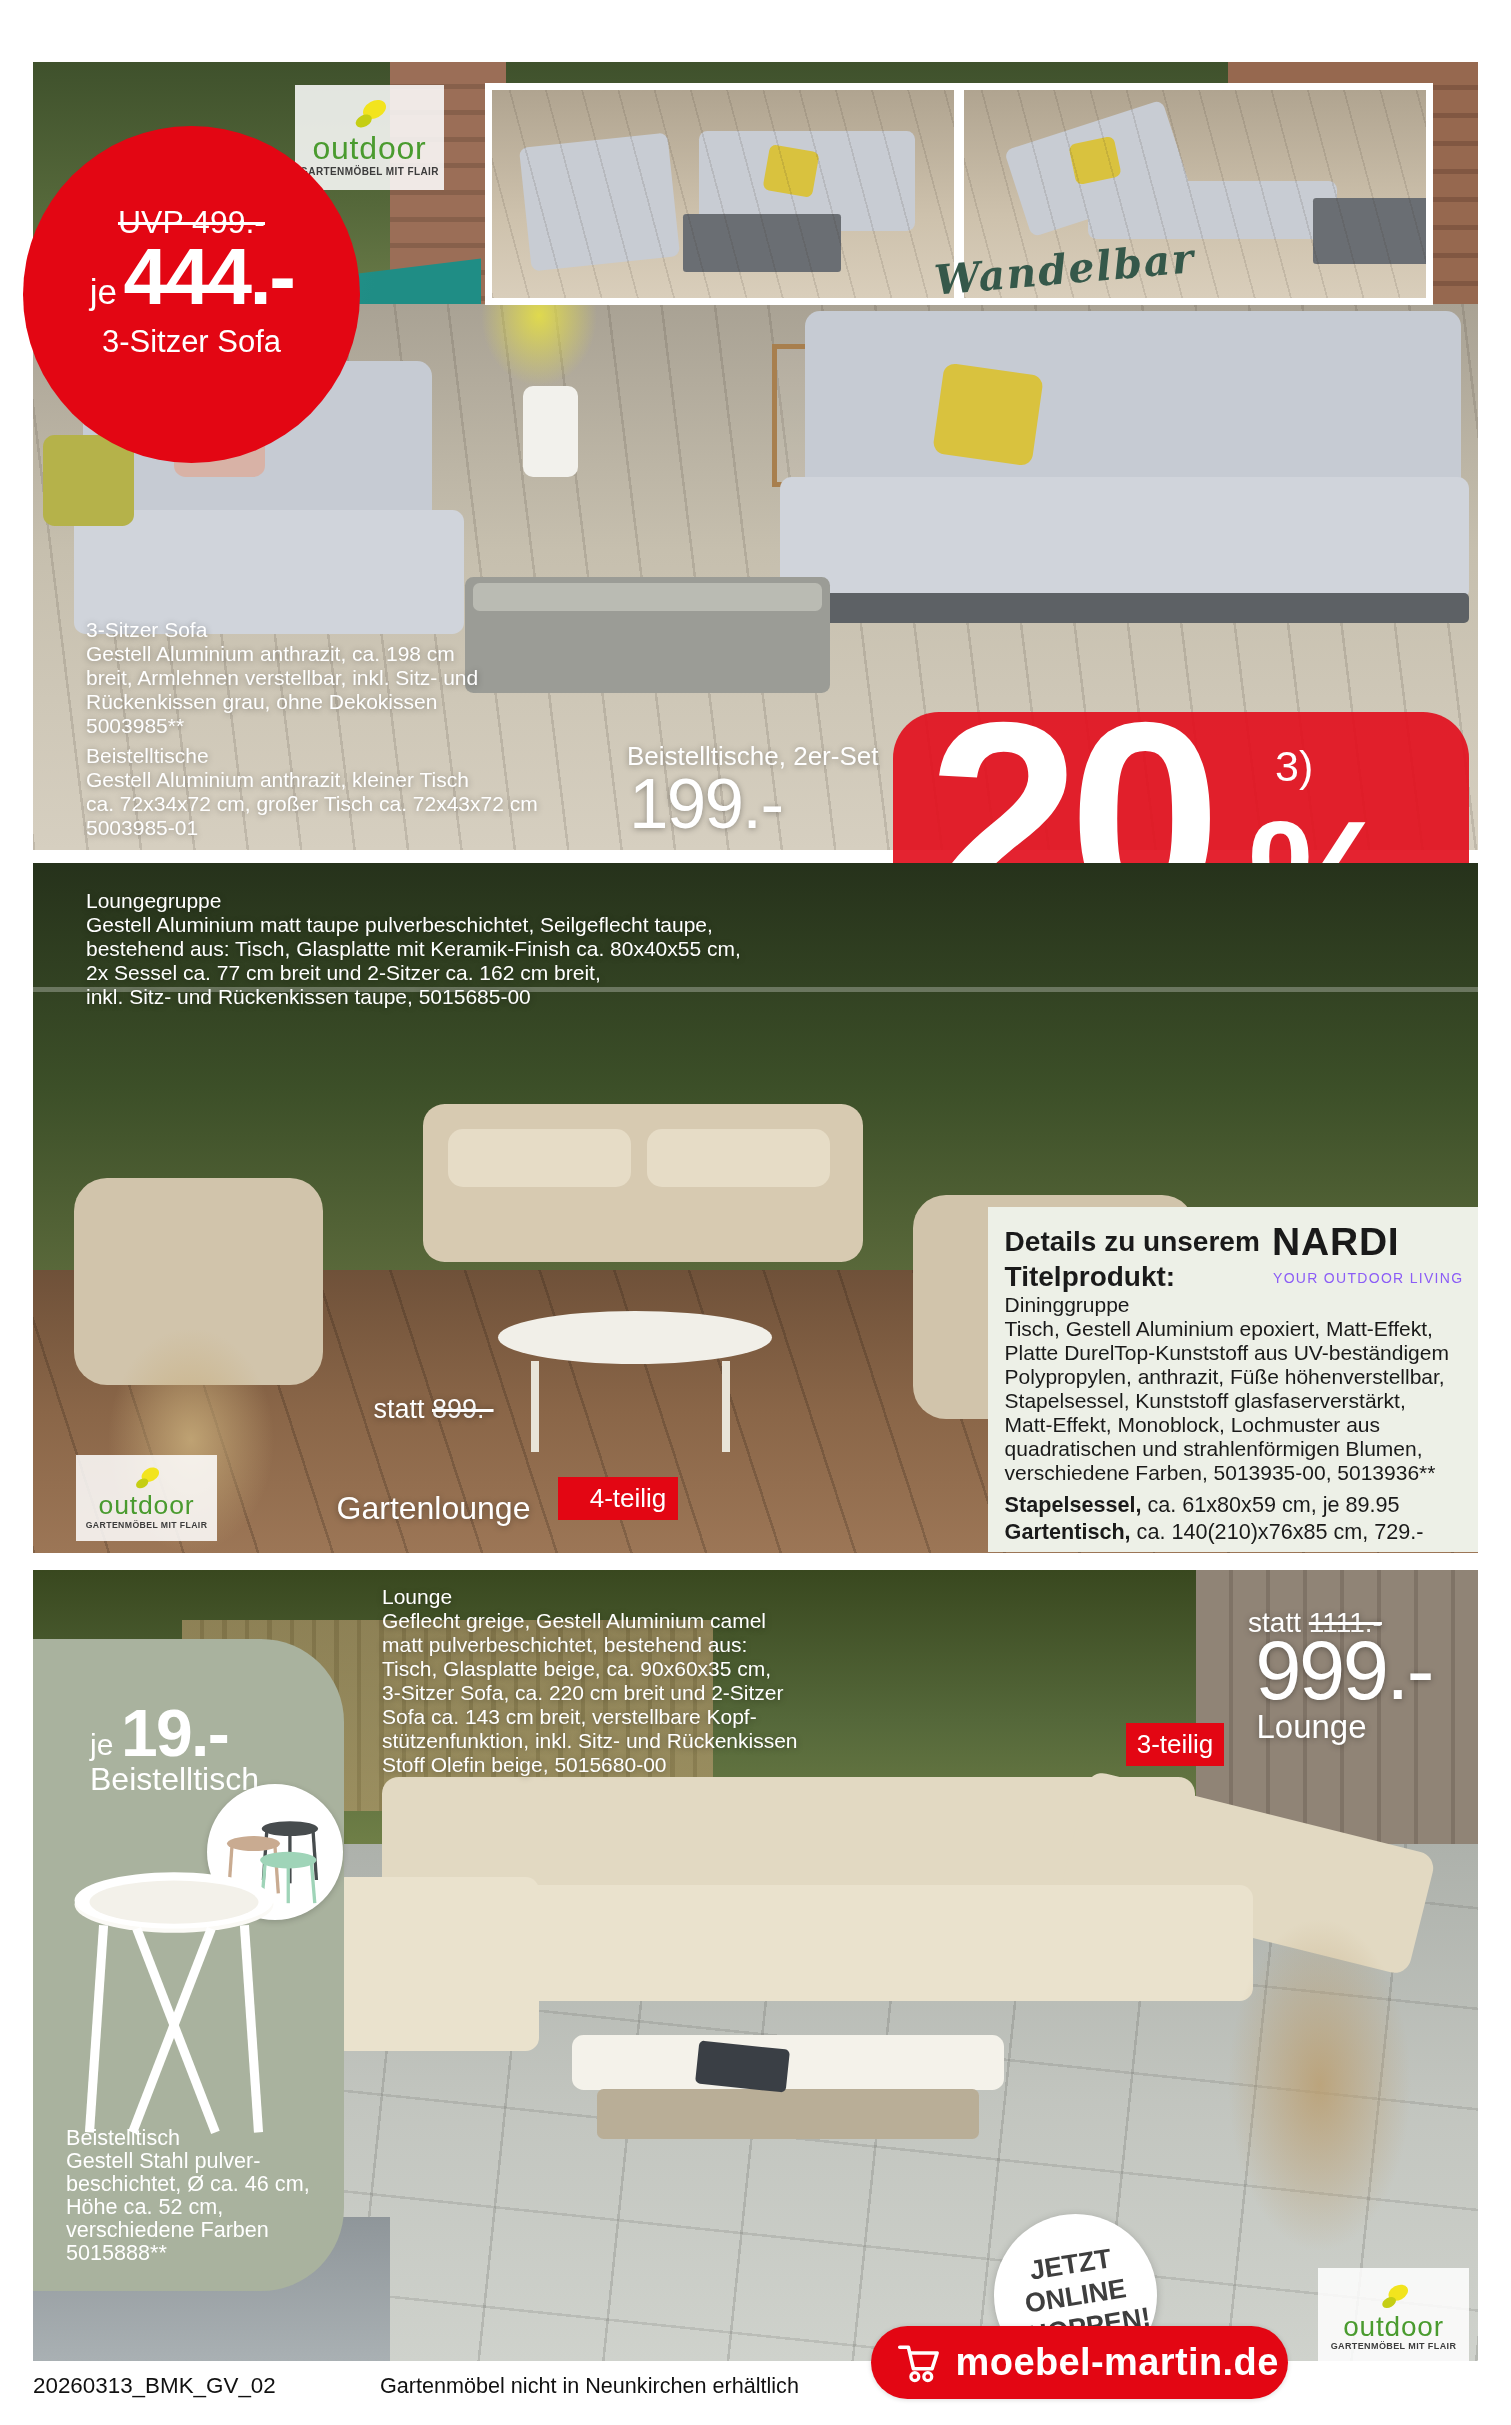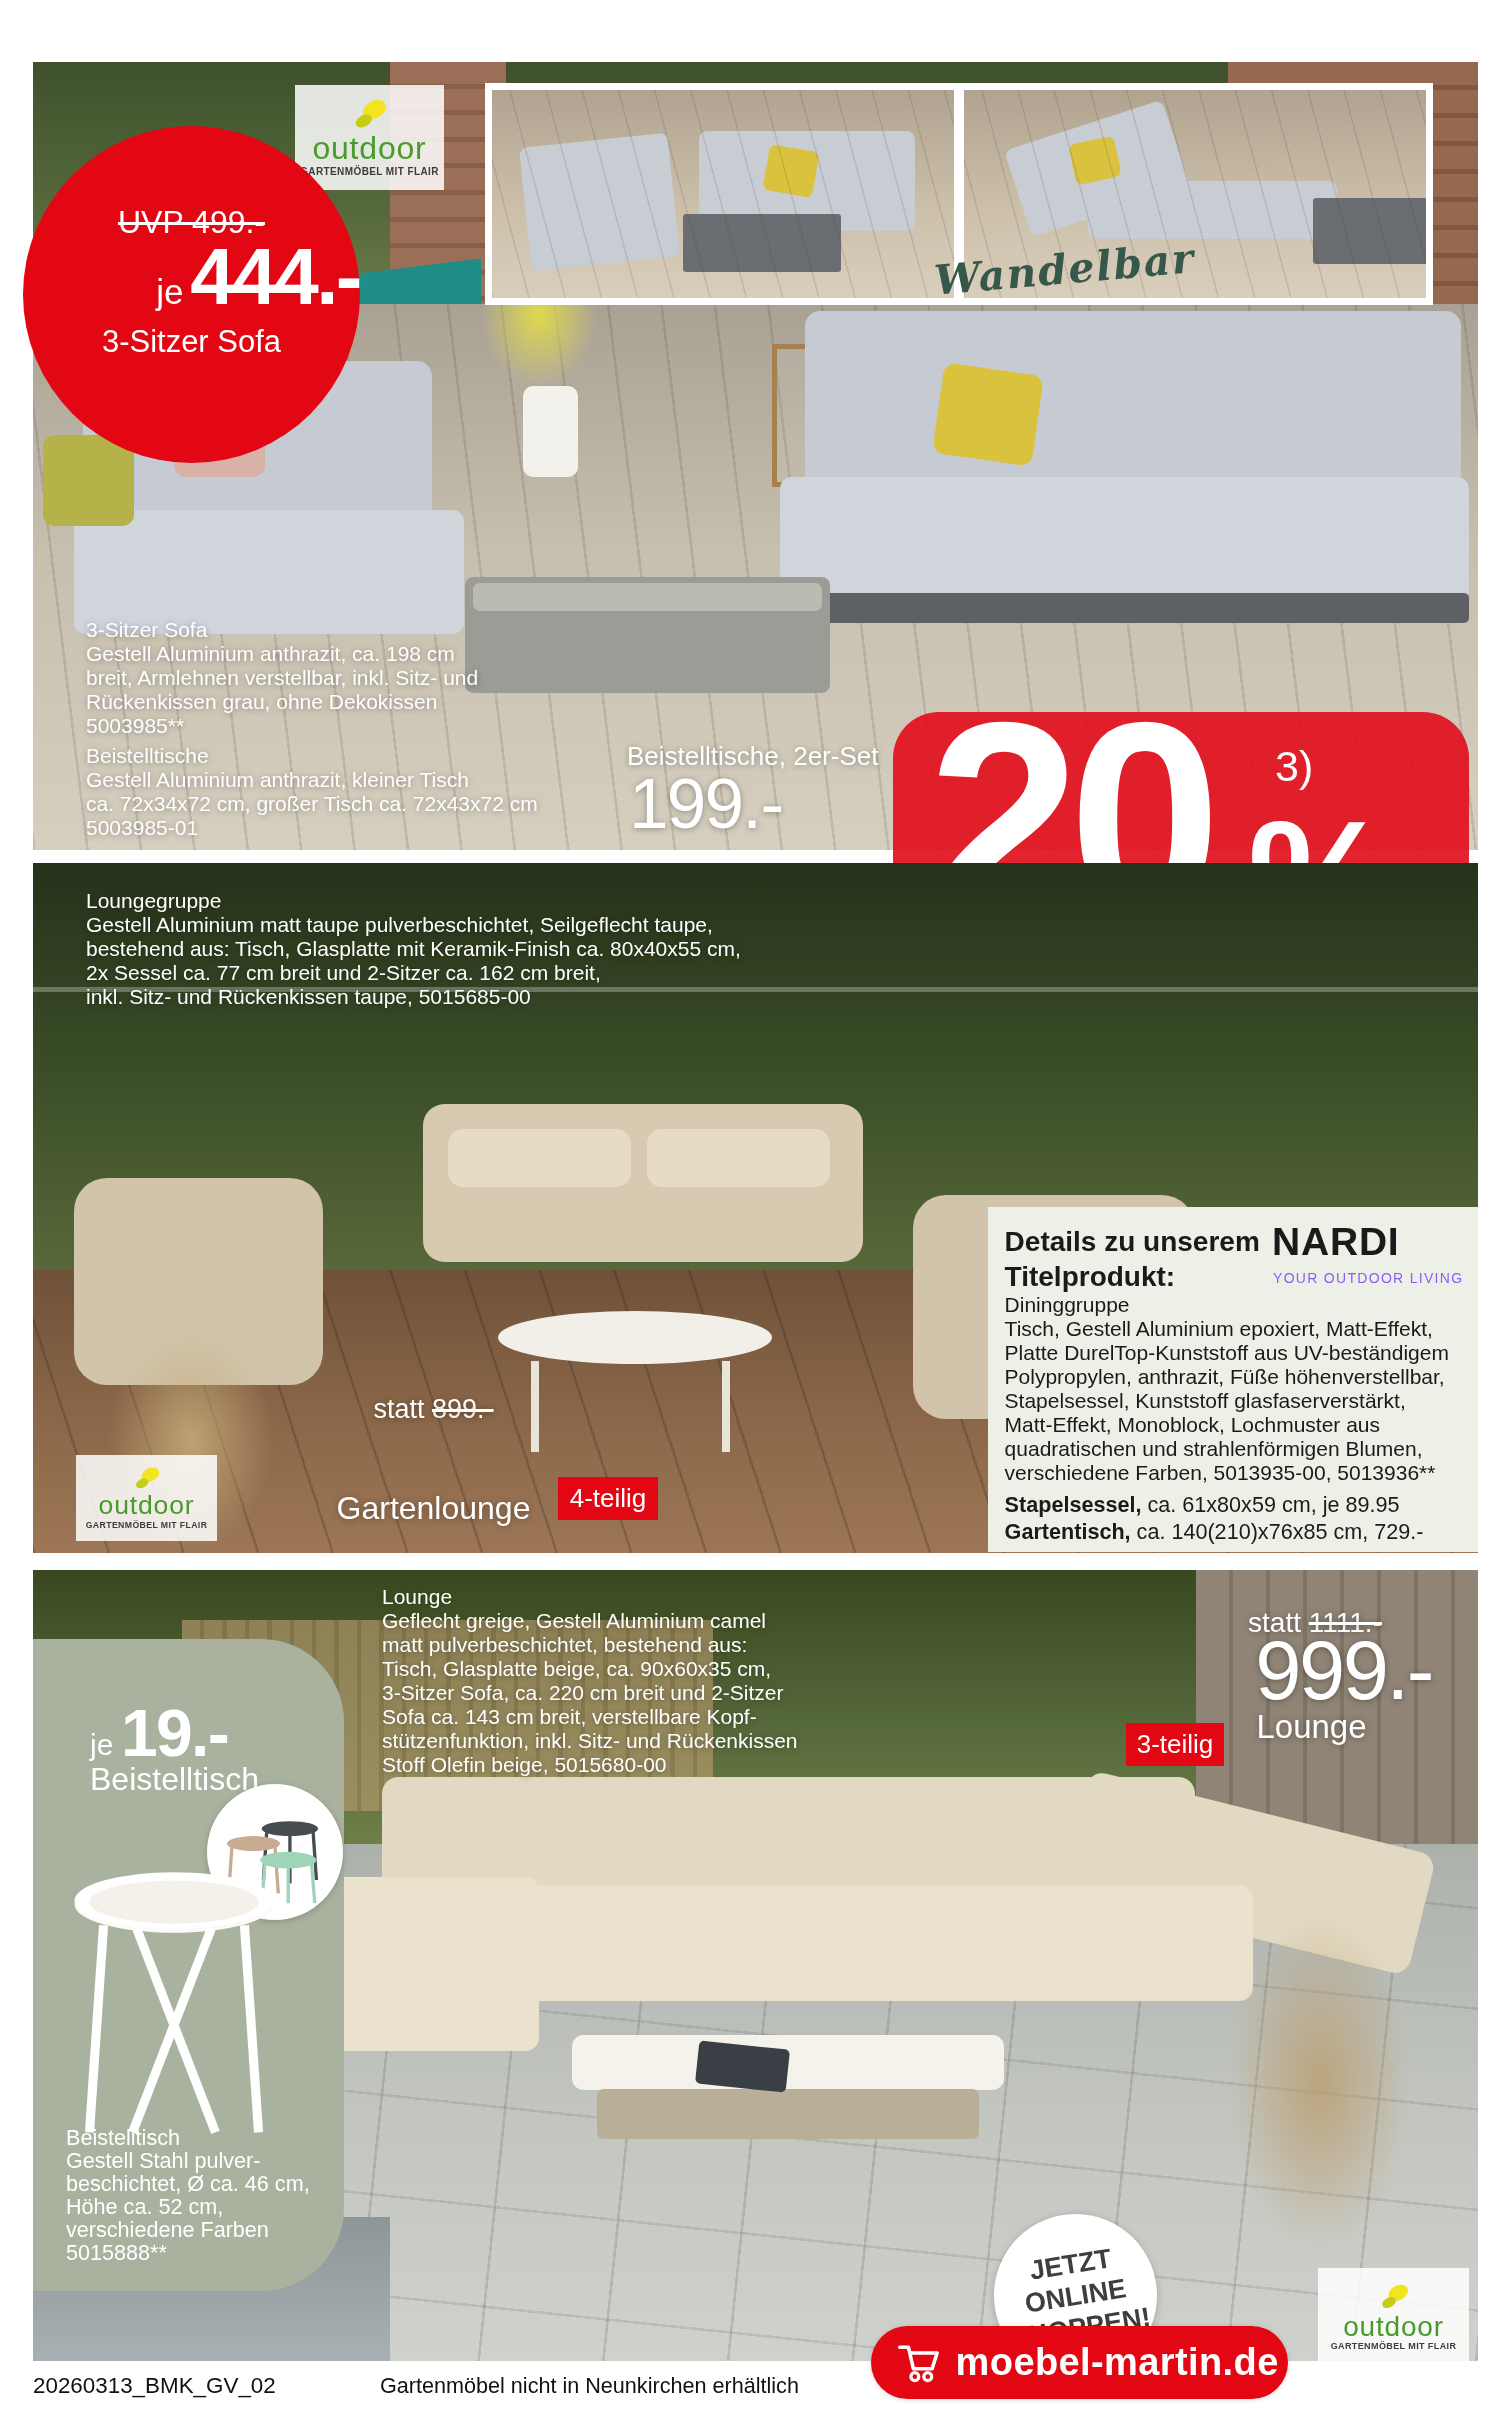--- a/index.html
+++ b/index.html
@@ -54,21 +54,21 @@
   
   .outdoor-box{background:rgba(255,255,255,0.85);display:flex;flex-direction:column;
     align-items:center;justify-content:center;text-align:center;}
   .outdoor-name{color:#4a9b2f;font-weight:500;letter-spacing:0.8px;line-height:0.9;}
   .outdoor-tag{color:#3c3c3c;font-weight:700;letter-spacing:0.4px;}
 
   
   .red-circle{left:23px;top:126px;width:337px;height:337px;border-radius:50%;
     background:#e30613;color:#fff;text-align:center;}
   .rc-uvp{position:absolute;left:0;right:0;top:78px;font-size:32px;font-weight:500;}
-  .rc-price-row{position:absolute;left:0;right:0;top:105px;text-align:right;}
+  .rc-price-row{position:absolute;left:0;right:0;top:105px;}
   .rc-je{font-size:35px;font-weight:500;vertical-align:baseline;margin-right:6.6px;}
   .rc-price{font-size:80px;font-weight:700;letter-spacing:-2.5px;}
   .rc-product{position:absolute;left:0;right:0;top:198px;font-size:31px;font-weight:400;}
 
   
   .photo-desc{color:#fff;font-size:21px;line-height:24px;font-weight:400;}
 
   .set-offer-label{left:627px;top:741px;font-size:26px;}
   .set-offer-price{left:629px;top:763px;font-size:71px;font-weight:500;letter-spacing:-1.7px;}
 
@@ -280,21 +280,21 @@
     </span>
     <span class="outdoor-name" style="font-size:26.6px;">outdoor</span>
     <span class="outdoor-tag" style="font-size:8.7px;margin-top:2.5px;">GARTENMÖBEL MIT FLAIR</span>
   </div>
 
   <div class="abs white shadowed gl-statt">
     <span>statt</span>
     <span class="strike">899.-</span>
   </div>
   <div class="abs white shadowed gl-label">Gartenlounge</div>
-  <div class="abs teilig-badge" style="left:558px;top:1477px;width:100px;height:43px;">
+  <div class="abs teilig-badge" style="left:558px;top:1477px;width:100px;height:43px;padding-left:20px;">
     <span>4-teilig</span>
   </div>
 
   <div class="abs nardi-panel">
     <div class="n-heading prelines">Details zu unserem
 Titelprodukt:</div>
     <div class="n-brand">NARDI</div>
     <div class="n-brandtag">YOUR OUTDOOR LIVING</div>
     <div class="n-body prelines">Dininggruppe
 Tisch, Gestell Aluminium epoxiert, Matt-Effekt,

